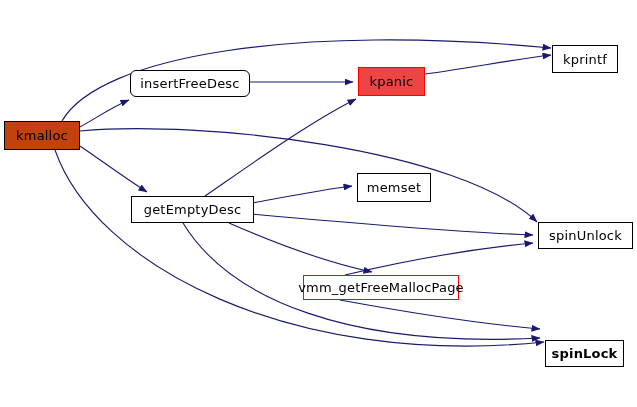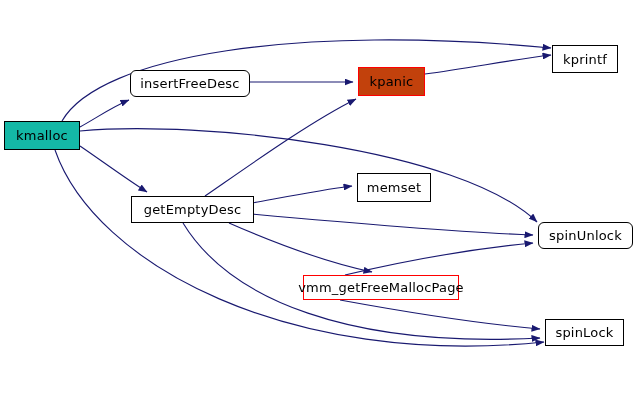--- a/index.html
+++ b/index.html
@@ -73,42 +73,42 @@
         <path d="M 252,203 C 285,197 320,190 352,186" fill="none" stroke="#191970" stroke-width="1.1" marker-end="url(#arrowhead)"></path>
         <path d="M 252,214 C 340,222 450,232 533,235" fill="none" stroke="#191970" stroke-width="1.1" marker-end="url(#arrowhead)"></path>
         <path d="M 229,223 C 270,241 320,261 372,272" fill="none" stroke="#191970" stroke-width="1.1" marker-end="url(#arrowhead)"></path>
         <path d="M 183,223 C 230,300 350,348 540,338" fill="none" stroke="#191970" stroke-width="1.1" marker-end="url(#arrowhead)"></path>
         <path d="M 345,275 C 400,262 470,249 533,243" fill="none" stroke="#191970" stroke-width="1.1" marker-end="url(#arrowhead)"></path>
         <path d="M 340,300 C 400,311 470,323 540,329" fill="none" stroke="#191970" stroke-width="1.1" marker-end="url(#arrowhead)"></path>
       </g>
   </svg>
 
   <div id="nodes-group">
-      <div class="gnode root" style="left: 4px; top: 121px; width: 76px; height: 29px; border-color: rgb(0, 0, 0); background: #14b8a6; color: rgb(0, 0, 0);">
+      <div class="gnode root" style="left: 4px; top: 121px; width: 76px; height: 29px; border-color: rgb(0, 0, 0); background: #c2410c; color: rgb(0, 0, 0);">
         <span class="gnode-label">kmalloc</span>
       </div>
       <div class="gnode" style="left: 130px; top: 70px; width: 120px; height: 27px; border-color: rgb(0, 0, 0); background: rgb(255, 255, 255); color: rgb(0, 0, 0); border-radius: 6px;">
         <span class="gnode-label">insertFreeDesc</span>
       </div>
-      <div class="gnode red" style="left: 358px; top: 67px; width: 67px; height: 29px; border-color: rgb(255, 0, 0); background: #c2410c; color: rgb(0, 0, 0);">
+      <div class="gnode red" style="left: 358px; top: 67px; width: 67px; height: 29px; border-color: rgb(255, 0, 0); background: #ef4444; color: rgb(0, 0, 0);">
         <span class="gnode-label">kpanic</span>
       </div>
       <div class="gnode" style="left: 552px; top: 45px; width: 66px; height: 28px; border-color: rgb(0, 0, 0); background: rgb(255, 255, 255); color: rgb(0, 0, 0);">
         <span class="gnode-label">kprintf</span>
       </div>
       <div class="gnode" style="left: 131px; top: 196px; width: 123px; height: 27px; border-color: rgb(0, 0, 0); background: rgb(255, 255, 255); color: rgb(0, 0, 0);">
         <span class="gnode-label">getEmptyDesc</span>
       </div>
       <div class="gnode" style="left: 357px; top: 173px; width: 74px; height: 29px; border-color: rgb(0, 0, 0); background: rgb(255, 255, 255); color: rgb(0, 0, 0);">
         <span class="gnode-label">memset</span>
       </div>
-      <div class="gnode" style="left: 538px; top: 222px; width: 95px; height: 27px; border-color: rgb(0, 0, 0); background: rgb(255, 255, 255); color: rgb(0, 0, 0); border-radius: 6px;">
+      <div class="gnode" style="left: 538px; top: 222px; width: 95px; height: 27px; border-color: rgb(0, 0, 0); background: rgb(255, 255, 255); color: rgb(0, 0, 0);">
         <span class="gnode-label">spinUnlock</span>
       </div>
       <div class="gnode red" style="left: 303px; top: 275px; width: 156px; height: 25px; border-color: rgb(255, 0, 0); background: rgb(255, 255, 255); color: rgb(0, 0, 0);">
         <span class="gnode-label">vmm_getFreeMallocPage</span>
       </div>
-      <div class="gnode" style="left: 545px; top: 319px; width: 79px; height: 27px; border-color: rgb(0, 0, 0); background: rgb(255, 255, 255); color: rgb(0, 0, 0);">
+      <div class="gnode" style="left: 545px; top: 340px; width: 79px; height: 27px; border-color: rgb(0, 0, 0); background: rgb(255, 255, 255); color: rgb(0, 0, 0); font-weight: bold;">
         <span class="gnode-label">spinLock</span>
       </div>
     </div>
 
 </div>
 
 </body></html>

